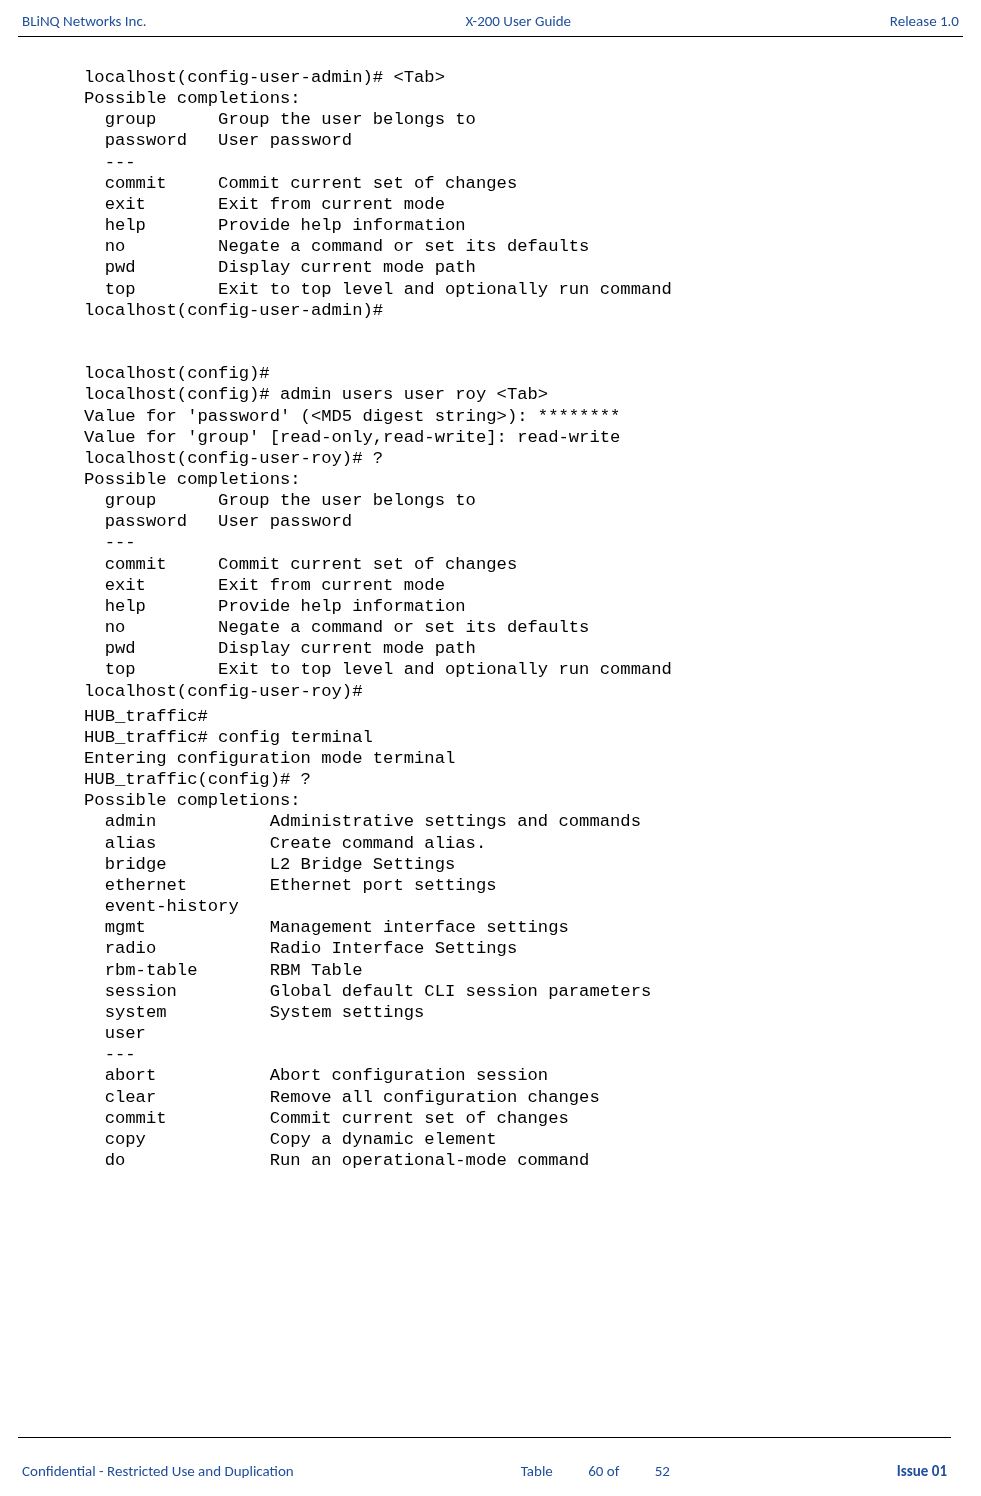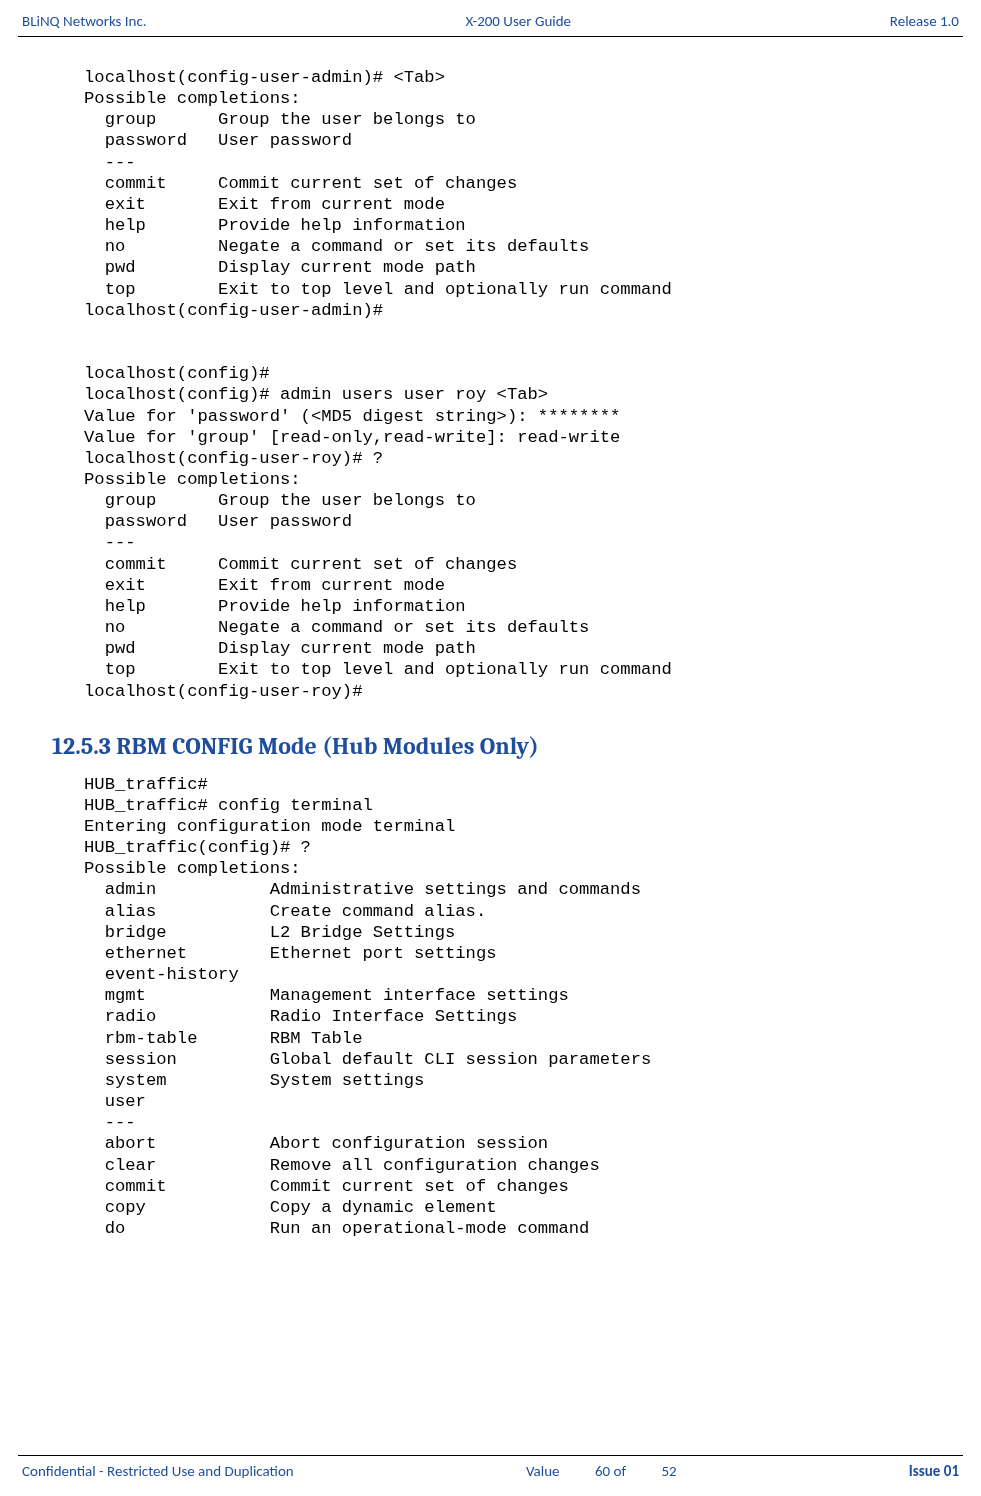--- a/index.html
+++ b/index.html
@@ -21,25 +21,25 @@
     justify-content: space-between;
     color: #1f4e9c;
     font-size: 15px;
     padding: 0 4px 6px 4px;
   }
   .header-row {
     border-bottom: 1px solid #000;
   }
   .footer-row {
     border-top: 1px solid #000;
-    padding-top: 6px;
+    padding-top: 24px;
     position: absolute;
     bottom: 10px;
     left: 18px;
-    right: 18px;
+    right: 30px;
   }
   .content {
     padding: 26px 48px 0 62px;
   }
   pre.code {
     font-family: "Courier New", monospace;
     font-size: 17.2px;
     line-height: 1.23;
     white-space: pre;
     color: #000;
@@ -90,21 +90,20 @@
   password   User password
   ---
   commit     Commit current set of changes
   exit       Exit from current mode
   help       Provide help information
   no         Negate a command or set its defaults
   pwd        Display current mode path
   top        Exit to top level and optionally run command
 localhost(config-user-roy)#</pre>
 
-    <h3 class="sect">12.5.3   RBM CONFIG Mode (Hub Modules Only)</h3>
 
     <pre class="code">HUB_traffic#
 HUB_traffic# config terminal
 Entering configuration mode terminal
 HUB_traffic(config)# ?
 Possible completions:
   admin           Administrative settings and commands
   alias           Create command alias.
   bridge          L2 Bridge Settings
   ethernet        Ethernet port settings
@@ -119,18 +118,18 @@
   abort           Abort configuration session
   clear           Remove all configuration changes
   commit          Commit current set of changes
   copy            Copy a dynamic element
   do              Run an operational-mode command</pre>
   </div>
 
   <div class="footer-row">
     <span>Confidential - Restricted Use and Duplication</span>
     <span class="page-num">
-      <span>Value </span><b>60</b><span> of </span><b>52</b>
+      <span>Table </span><b>60</b><span> of </span><b>52</b>
     </span>
     <b>Issue 01</b>
   </div>
 
 </div>
 
 </body></html>

